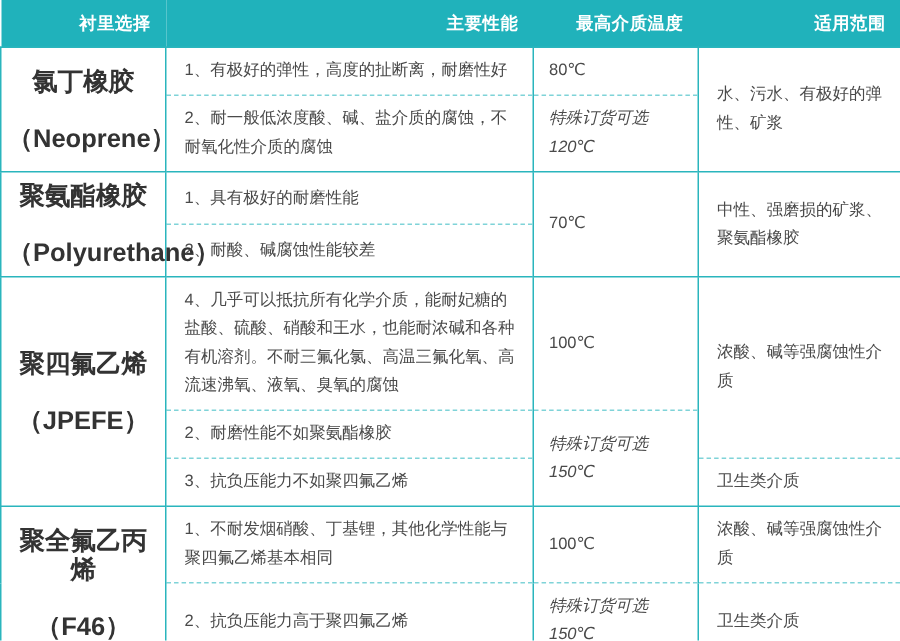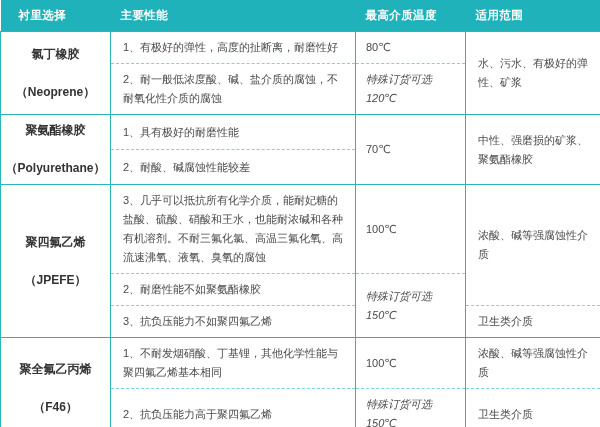--- a/index.html
+++ b/index.html
@@ -28,21 +28,21 @@
   table.spec col.c1 { width: 110px; }
   table.spec col.c2 { width: 245px; }
   table.spec col.c3 { width: 110px; }
   table.spec col.c4 { width: 135px; }
 
   thead th {
     background: #20b2bb;
     color: #ffffff;
     font-size: 11.5px;
     font-weight: bold;
-    text-align: left;
+    text-align: right;
     padding: 8px 10px;
     height: 14px;
     border: none;
     letter-spacing: 0.4px;
   }
   thead th.first { padding-left: 18px; }
 
   td {
     border-left: 1px solid #2ab5bd;
     border-right: 1px solid #2ab5bd;
@@ -51,21 +51,21 @@
     font-size: 11px;
     line-height: 19px;
     vertical-align: middle;
     padding: 6px 10px;
     box-sizing: border-box;
   }
   td.matname {
     text-align: center;
     font-weight: bold;
     color: #333333;
-    font-size: 12px;
+    font-size: 17px;
     padding: 6px 4px;
   }
   td.matname .en {
     display: block;
     margin-top: 19px;
     font-weight: bold;
   }
   td.prop {
     color: #4a4a4a;
     padding-left: 12px;
@@ -135,21 +135,21 @@
       </tr>
       <tr>
         <td class="prop dash-top">2、耐酸、碱腐蚀性能较差</td>
       </tr>
 
       <tr>
         <td class="matname" rowspan="3">
           <span>聚四氟乙烯</span>
           <span class="en">（JPEFE）</span>
         </td>
-        <td class="prop dash-bottom">3、几乎可以抵抗所有化学介质，能耐妃糖的盐酸、硫酸、硝酸和王水，也能耐浓碱和各种有机溶剂。不耐三氟化氯、高温三氟化氧、高流速沸氧、液氧、臭氧的腐蚀</td>
+        <td class="prop dash-bottom">4、几乎可以抵抗所有化学介质，能耐妃糖的盐酸、硫酸、硝酸和王水，也能耐浓碱和各种有机溶剂。不耐三氟化氯、高温三氟化氧、高流速沸氧、液氧、臭氧的腐蚀</td>
         <td class="temp dash-bottom">100℃</td>
         <td class="scope dash-bottom" rowspan="2">浓酸、碱等强腐蚀性介质</td>
       </tr>
       <tr>
         <td class="prop dash-top dash-bottom">2、耐磨性能不如聚氨酯橡胶</td>
         <td class="temp dash-top" rowspan="2">
           <span class="two-line">
             <span>特殊订货可选</span>
             <span>150℃</span>
           </span>

